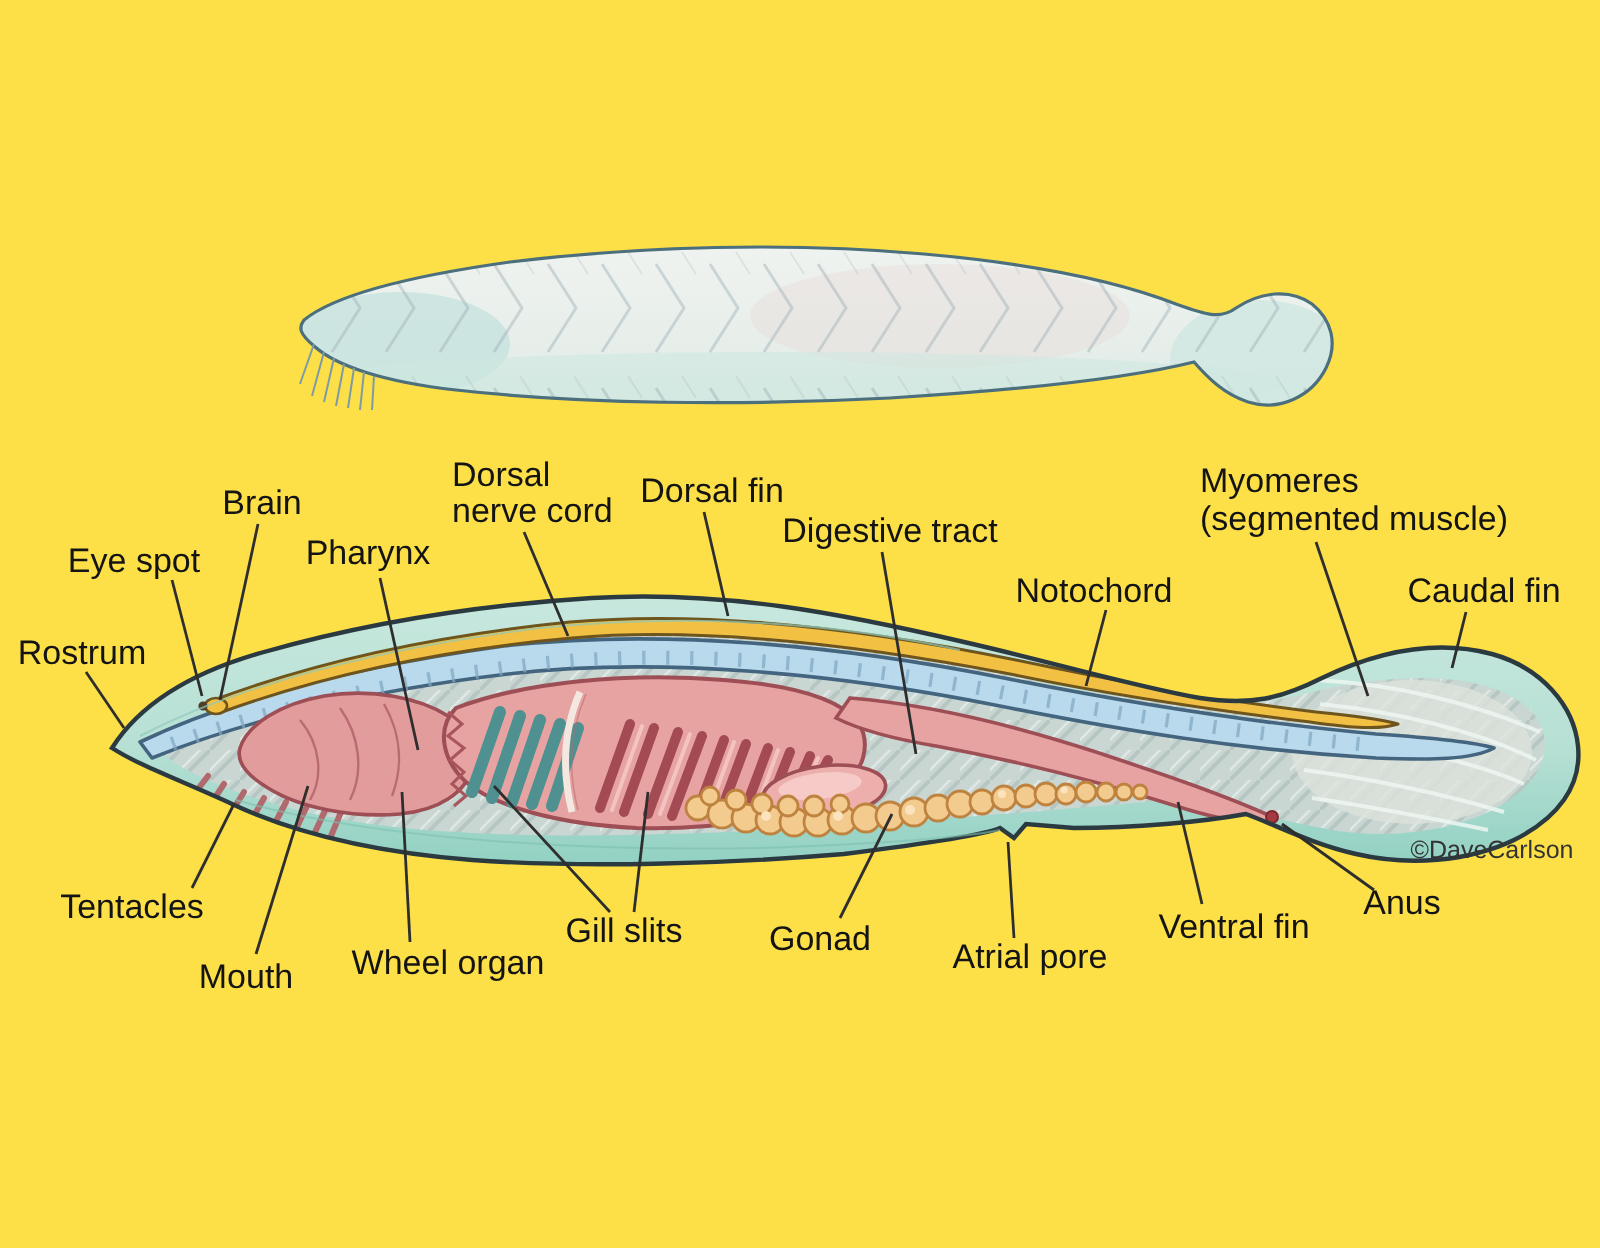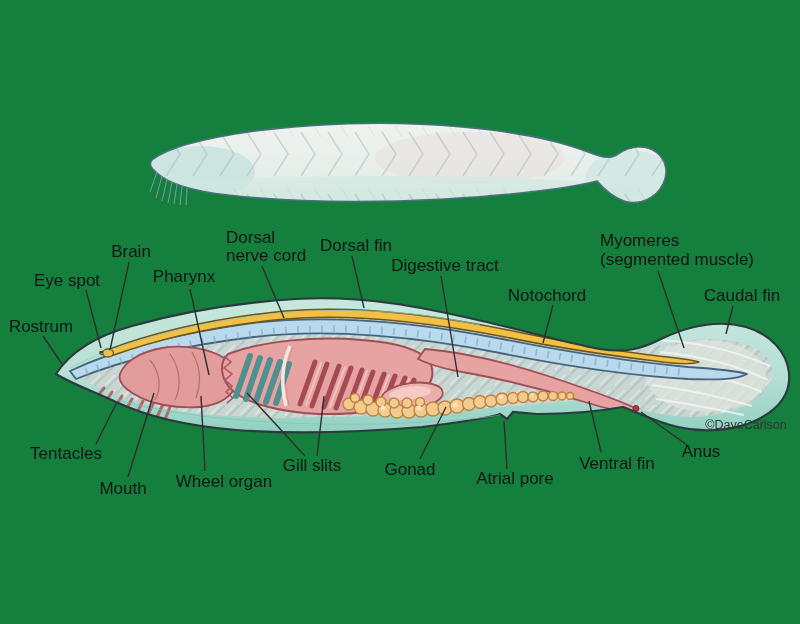--- a/index.html
+++ b/index.html
@@ -1,20 +1,20 @@
 <!DOCTYPE html>
 <html><head>
 <meta charset="utf-8">
 <style>
   html, body { margin: 0; padding: 0; background: #ffffff; }
   .stage {
     position: relative;
     width: 800px;
     height: 624px;
-    background: #15803d;
+    background: #fde047;
     overflow: hidden;
     font-family: "Liberation Sans", sans-serif;
   }
   svg { display: block; }
   text.lbl {
     font-family: "Liberation Sans", sans-serif;
     font-size: 17px;
     fill: #141414;
   }
   text.credit {

